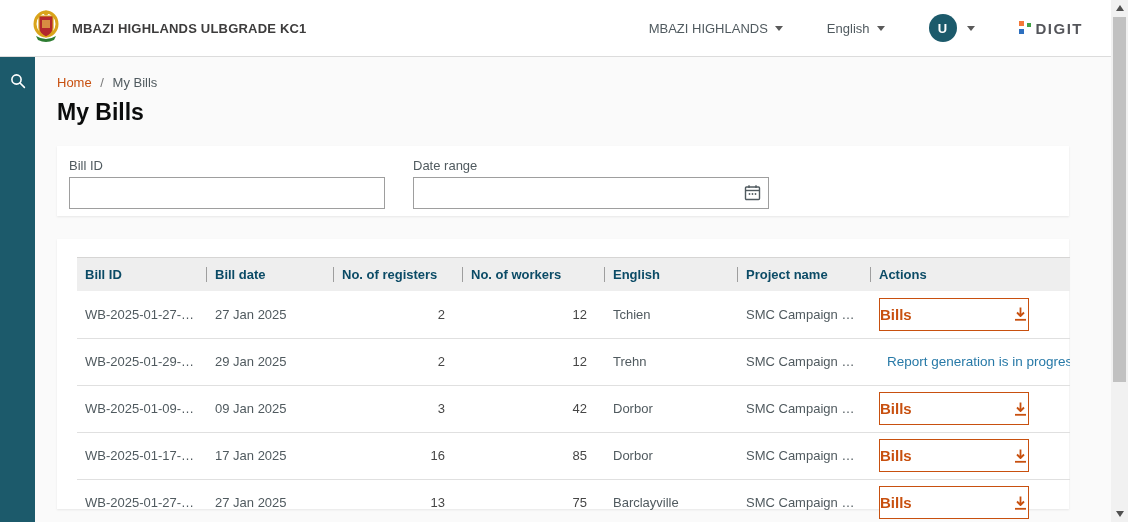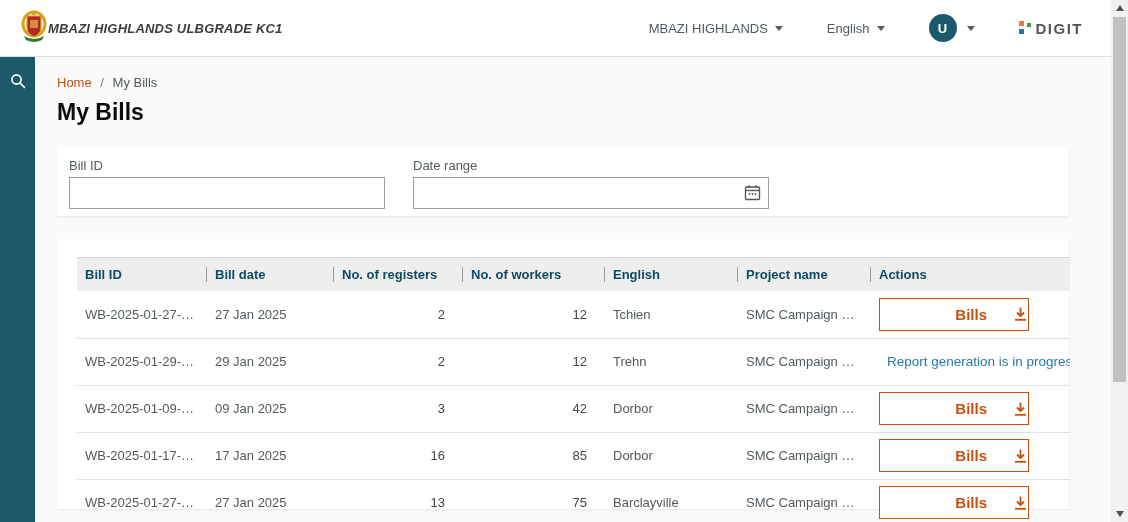--- a/index.html
+++ b/index.html
@@ -2,21 +2,21 @@
 <html><head>
 <meta charset="utf-8">
 <style>
   * { margin:0; padding:0; box-sizing:border-box; }
   html,body { width:1128px; height:522px; overflow:hidden; }
   body { font-family:"Liberation Sans", sans-serif; background:#fafafa; position:relative; }
 
   
   .topbar { position:absolute; top:0; left:0; width:1111px; height:57px; background:#ffffff;
             border-bottom:1px solid #dcdcdc; display:flex; align-items:center; z-index:5; }
-  .topbar-left { display:flex; align-items:center; padding-left:20px;font-style:italic; }
+  .topbar-left { display:flex; align-items:center; gap:12px; padding-left:32px; }
   .tenant-name { font-size:13px; font-weight:bold; color:#3d3c3c; letter-spacing:.2px; }
   .topbar-right { margin-left:auto; display:flex; align-items:center; gap:44px; padding-right:28px; }
   .menu-item { display:flex; align-items:center; gap:7px; font-size:13px; color:#505a5f; cursor:pointer; }
   .caret { width:0; height:0; border-left:4px solid transparent; border-right:4px solid transparent;
            border-top:5px solid #5a5a5a; display:inline-block; }
   .avatar-wrap { display:flex; align-items:center; gap:10px; cursor:pointer; }
   .avatar { width:28px; height:28px; border-radius:50%; background:#1c5a6b; color:#fff; font-size:13px;
             font-weight:bold; display:flex; align-items:center; justify-content:center; }
   .digit-logo { display:flex; align-items:center; gap:4px; }
   .digit-mark { position:relative; width:13px; height:14px; }
@@ -59,21 +59,21 @@
   table { border-collapse:collapse; width:993px; table-layout:fixed; }
   thead tr { background:#eeeeee; border-top:1px solid #d6d5d4; }
   th { font-size:13px; font-weight:bold; color:#0b4b66; text-align:left; padding:9px 10px 9px 8px;
        position:relative; white-space:nowrap; }
   th:not(:last-child)::after { content:""; position:absolute; right:0; top:9px; bottom:9px; width:1px;
        background:#9e9e9e; }
   tbody tr { border-bottom:1px solid #e0e0e0; height:47px; }
   td { font-size:13px; color:#505a5f; padding:6px 10px 6px 8px; white-space:nowrap; overflow:hidden;
        text-overflow:ellipsis; }
   td.num { text-align:right; padding-right:18px; color:#464646; }
-  .bills-btn { display:flex; align-items:center; justify-content:flex-end; gap:26px; width:150px; height:33px;
+  .bills-btn { display:flex; align-items:center; justify-content:space-between; gap:26px; width:150px; height:33px;
                background:#fff; border:1px solid #c8500f; color:#c8500f; font-size:15px; font-weight:bold;
                cursor:pointer; font-family:inherit; }
   .progress-msg { display:flex; align-items:center; gap:8px; color:#2779a7; font-size:13.5px; }
 
   
   .scrollbar { position:absolute; top:0; right:0; width:17px; height:522px; background:#f1f1f1; z-index:10; }
   .sb-arrow { position:absolute; left:0; width:17px; height:16px; display:flex; align-items:center;
               justify-content:center; cursor:pointer; }
   .sb-arrow.up { top:0; }
   .sb-arrow.down { bottom:0; }

